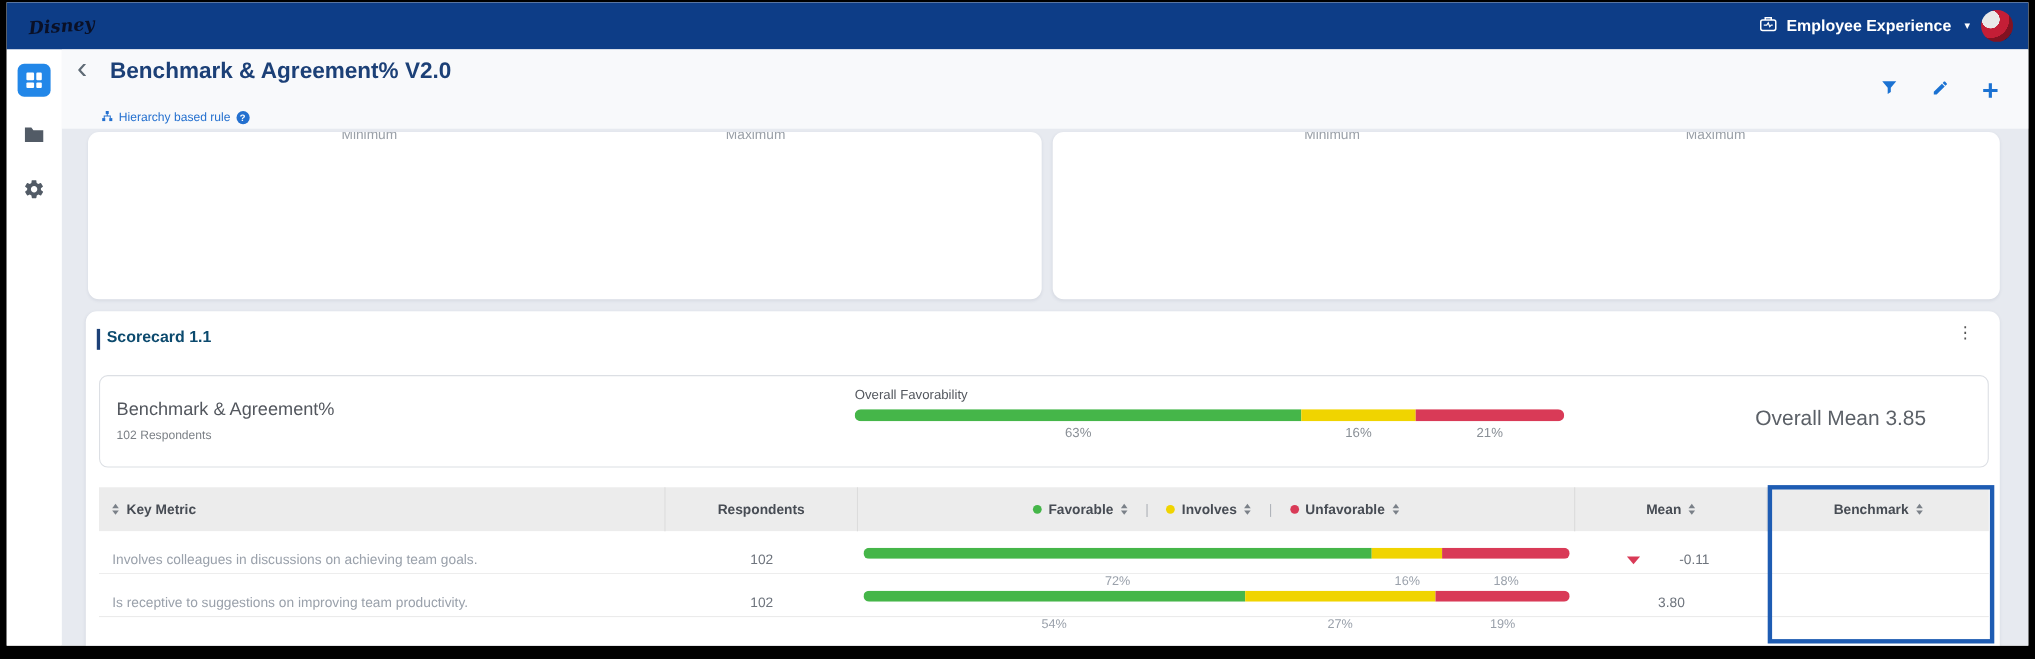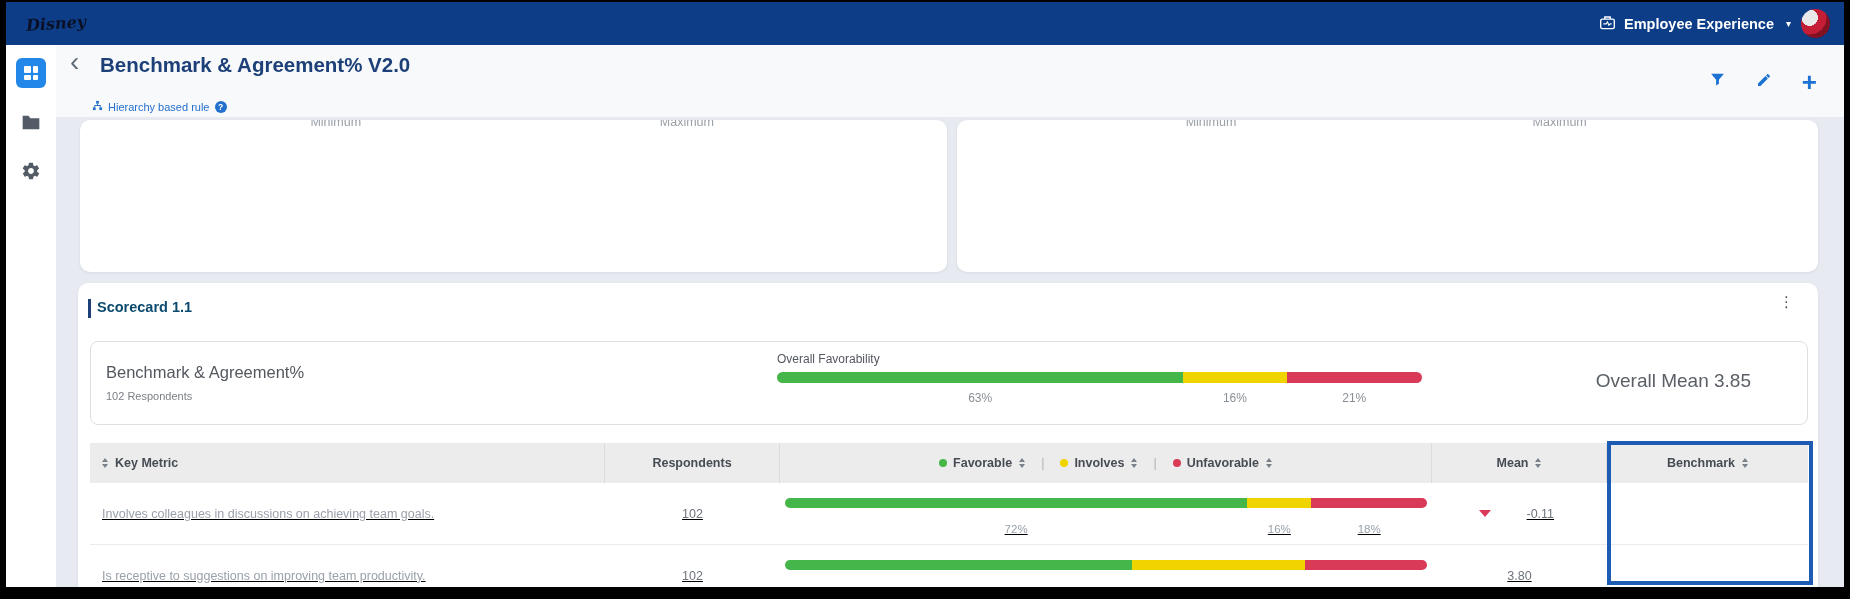--- a/index.html
+++ b/index.html
@@ -58,40 +58,40 @@
   .kebab { position:absolute; right:24px; top:10px; font-size:15px; color:#555; cursor:pointer; letter-spacing:0; }
 
   .summary { position:absolute; left:12px; top:58px; width:1718px; height:84px;
              border:1px solid #dcdfe4; border-radius:8px; background:#fff; }
   .sum-name { position:absolute; left:15px; top:21px; font-size:16.5px; color:#53575e; }
   .sum-resp { position:absolute; left:15px; top:48px; font-size:11px; color:#7c8187; }
   .fav-block { position:absolute; left:686px; top:10px; width:649px; }
   .fav-label { font-size:12px; color:#53575e; margin-bottom:6px; }
   .stackbar { display:flex; width:645px; height:11px; border-radius:6px; overflow:hidden; }
   .seg-f { background:#45b649; } .seg-n { background:#f0d400; } .seg-u { background:#d93a57; }
-  .pct-row { display:flex; width:645px; margin-top:8px; }
+  .pct-row { display:flex; width:645px; margin-top:3px; }
   .pct-row span { text-align:center; font-size:12px; color:#898f96; }
   .overall-mean { position:absolute; right:56px; top:28px; font-size:19px; color:#5b6067; }
 
   
   .table { position:absolute; left:12px; top:160px; width:1718px; }
   .t-header, .t-row { display:grid; grid-template-columns:515px 175px 652px 175px 201px; }
   .t-header { background:#ececec; height:40px; align-items:center; }
   .hcell { display:flex; align-items:center; justify-content:center; height:100%;
            font-size:12.5px; color:#474c54; font-weight:600; border-right:1px solid #dcdcdc; }
   .hcell:last-child { border-right:none; }
   .hcell.first { justify-content:flex-start; padding-left:12px; }
   .sort { display:inline-flex; flex-direction:column; gap:2px; margin-left:7px; cursor:pointer; }
   .sort.lead { margin-left:0; margin-right:7px; }
   .sort i { width:0; height:0; border-left:3.5px solid transparent; border-right:3.5px solid transparent; }
   .sort .up { border-bottom:4px solid #7a8088; }
   .sort .dn { border-top:4px solid #7a8088; }
   .dot { width:8px; height:8px; border-radius:50%; display:inline-block; margin-right:6px; }
   .pipe { color:#b0b4ba; margin:0 16px; font-weight:400; }
-  .t-row { height:62px; background:#fff; border-bottom:1px solid #ebebeb; cursor:pointer;text-decoration:underline; }
+  .t-row { height:39px; background:#fff; border-bottom:1px solid #ebebeb; cursor:pointer; }
   .cell { display:flex; align-items:center; justify-content:center; font-size:12.5px; color:#6e747d; }
   .cell.metric { justify-content:flex-start; padding-left:12px; color:#9aa1ab; }
   .cell.bars { flex-direction:column; justify-content:flex-start; padding-top:15px; }
   .rowbar { display:flex; width:642px; height:10px; border-radius:6px; overflow:hidden; }
   .rowpct { display:flex; width:642px; margin-top:15px; }
   .rowpct span { text-align:center; font-size:11.5px; color:#9aa1ab; }
   .bench-cell { gap:36px; }
   .tri-down { width:0; height:0; border-left:6px solid transparent; border-right:6px solid transparent;
               border-top:7px solid #d93a57; }
   .bench-val { min-width:34px; text-align:left; }

